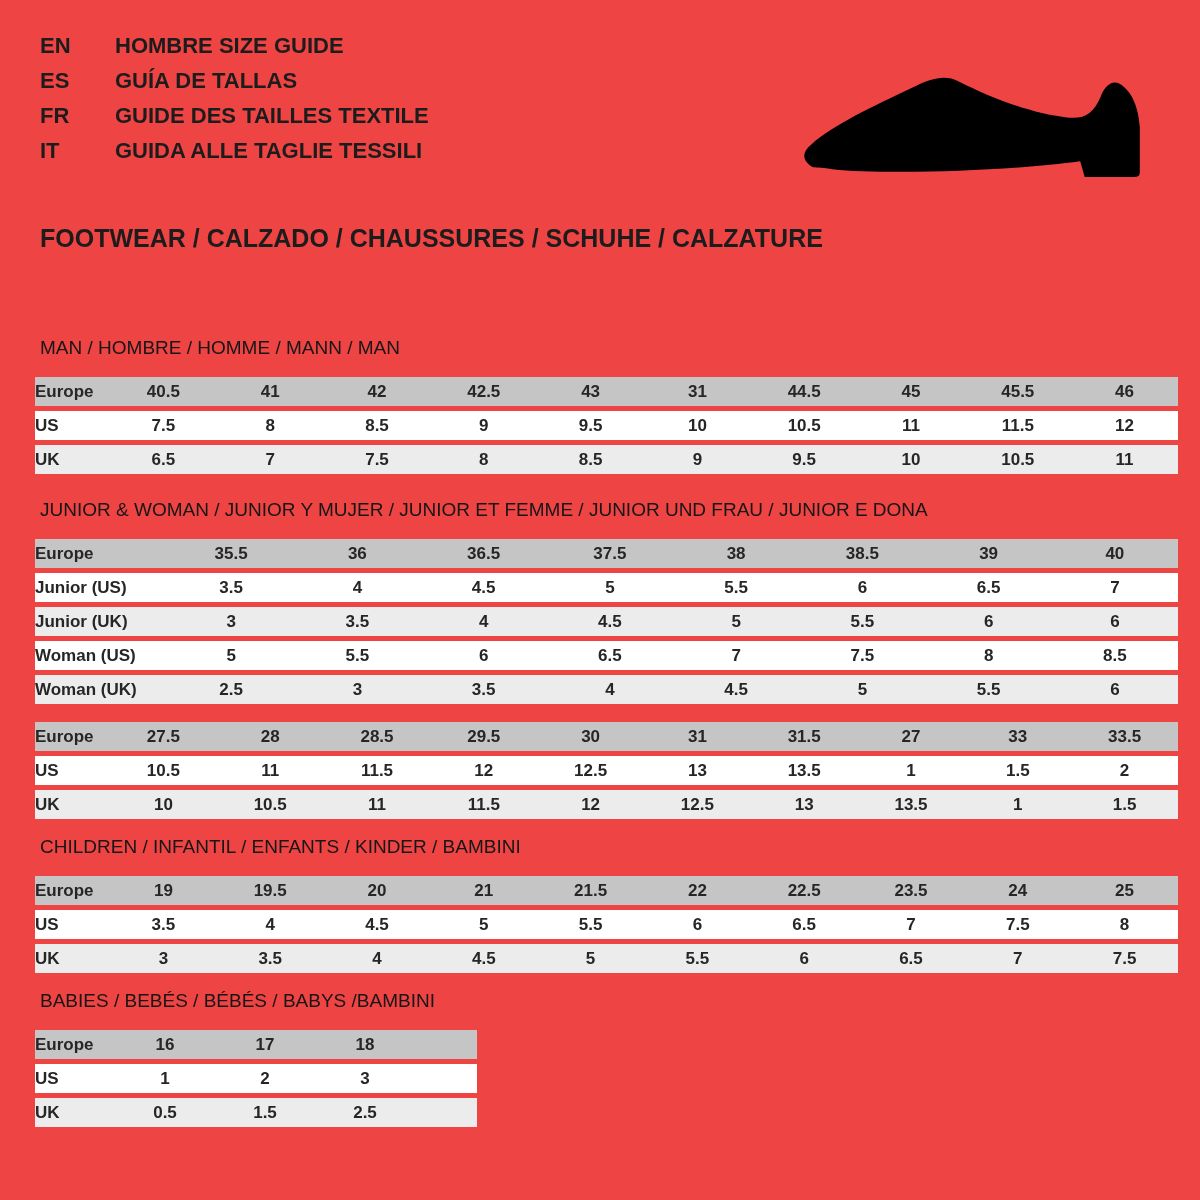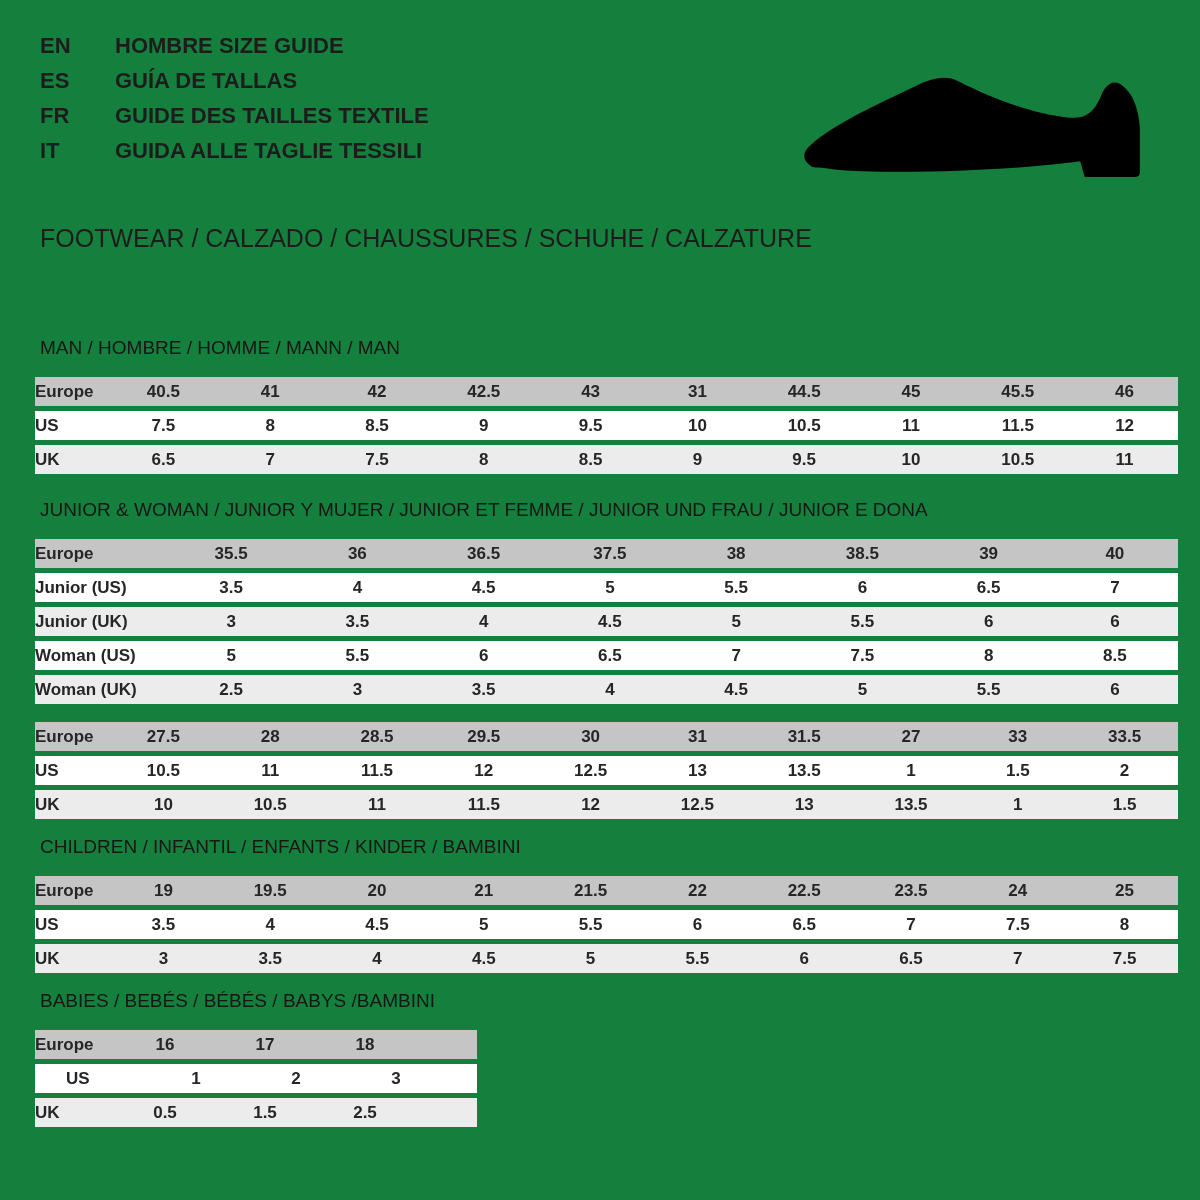--- a/index.html
+++ b/index.html
@@ -4,52 +4,52 @@
 <style>
   * { margin: 0; padding: 0; box-sizing: border-box; }
   html, body { background: #ffffff; }
   body {
     width: 1200px; height: 1200px;
     font-family: "Liberation Sans", sans-serif;
     color: #1c1c1c;
     position: relative;
     overflow: hidden;
   }
-  .page { position: absolute; inset: 0; background: #15803d; }
+  .page { position: absolute; inset: 0; background: #ef4444; }
 
   
   .lang-block { position: absolute; left: 40px; top: 28px; }
   .lang-row { display: flex; line-height: 35px; font-size: 22px; font-weight: 700; letter-spacing: 0px; }
   .lang-code { width: 75px; }
   .lang-label { white-space: nowrap; }
 
   .category-line {
     position: absolute; left: 40px; top: 224px;
-    font-size: 25px; font-weight: 400; line-height: 28px; white-space: nowrap;
+    font-size: 25px; font-weight: 700; line-height: 28px; white-space: nowrap;
   }
 
   .shoe { position: absolute; left: 798px; top: 60px; width: 345px; height: 126px; }
 
   
   .content { position: absolute; left: 35px; top: 338px; width: 1143px; }
   .size-section { margin-bottom: 18px; }
   .size-section:nth-child(2) { margin-top: 26px; }
   .section-title {
     font-size: 19px; font-weight: 400; line-height: 20px;
     margin: 0 0 19px 5px; white-space: nowrap; color: #161616;
   }
   .size-table { width: 1143px; }
   .size-table.cols-3 { width: 442px; }
   .table-row {
     display: flex; align-items: center;
     height: 29px; margin-bottom: 5px;
     font-size: 17px; font-weight: 700; color: #262626;
   }
   .row-header { background: #c5c5c5; }
-  .row-plain  { background: #ffffff; justify-content: center; }
+  .row-plain  { background: #ffffff; }
   .row-alt    { background: #ececec; }
   .cell-label { width: 75px; padding-left: 0; flex: 0 0 auto; white-space: nowrap; }
   .cols-8 .cell-label { width: 133px; }
   .cols-3 .cell-label { width: 80px; }
   .cell-val { flex: 1 1 0; text-align: center; }
   .cols-3 .cell-val { flex: 0 0 100px; }
 </style>
 </head>
 <body>
 

